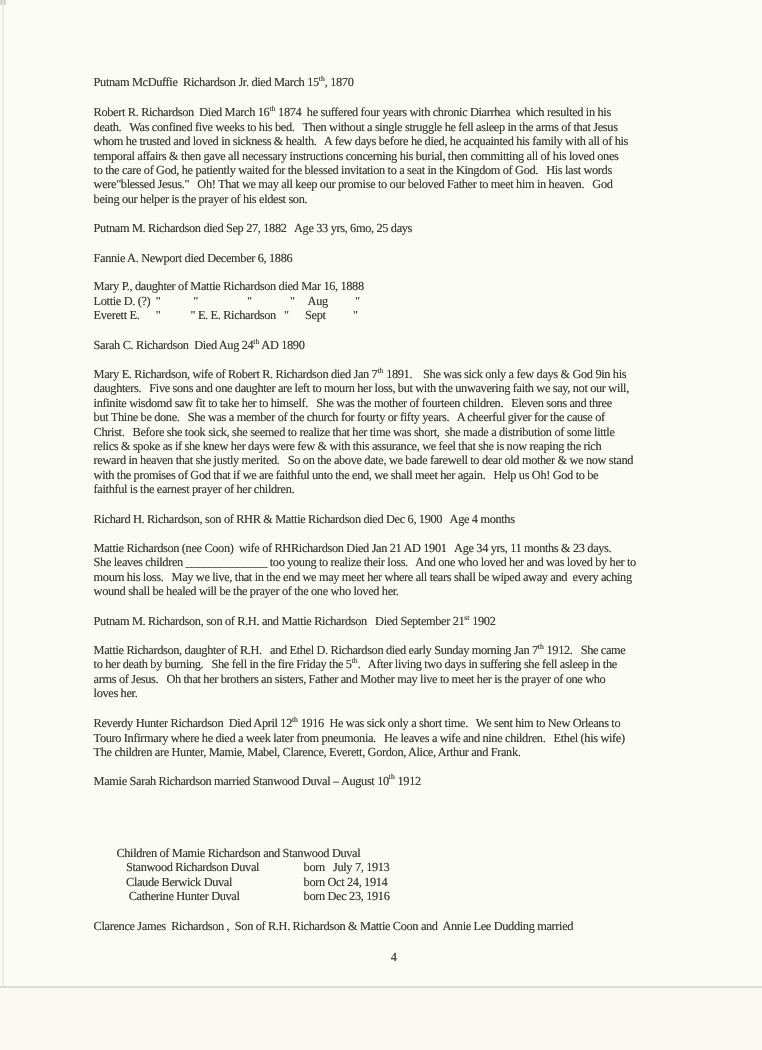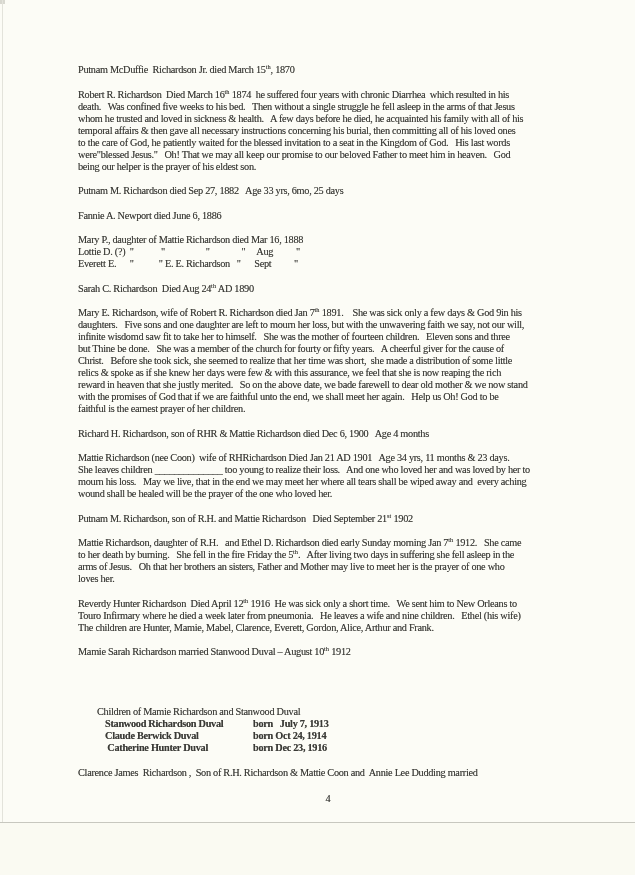--- a/index.html
+++ b/index.html
@@ -18,21 +18,21 @@
   .doc{
     position:absolute;left:78px;top:64px;width:492px;
     color:#3a3a36;
     font-size:10.3px;line-height:12px;letter-spacing:-0.3px;
     text-shadow:0 0 0.5px rgba(58,58,54,0.55);
   }
   .block{margin-bottom:12.5px;}
   .t-line{white-space:pre;}
   sup{font-size:0.62em;vertical-align:super;letter-spacing:normal;line-height:0;}
   .ch-header{margin-left:19px;margin-top:48px;}
-  .ch-row{margin-left:27px;font-weight:bold;}
+  .ch-row{margin-left:27px;}
   .ch-name{display:inline-block;width:148px;white-space:pre;}
   .page-num{text-align:center;margin-top:14px;margin-left:8px;}
 </style>
 </head>
 <body>
 
 <div class="sheet">
   <div class="corner-speck"></div>
   <div class="edge-left"></div>
   <div class="doc">
@@ -46,21 +46,21 @@
           <div class="t-line">whom he trusted and loved in sickness &amp; health.   A few days before he died, he acquainted his family with all of his</div>
           <div class="t-line">temporal affairs &amp; then gave all necessary instructions concerning his burial, then committing all of his loved ones</div>
           <div class="t-line">to the care of God, he patiently waited for the blessed invitation to a seat in the Kingdom of God.   His last words</div>
           <div class="t-line">were"blessed Jesus."   Oh! That we may all keep our promise to our beloved Father to meet him in heaven.   God</div>
           <div class="t-line">being our helper is the prayer of his eldest son.</div>
         </div>
         <div class="block">
           <div class="t-line">Putnam M. Richardson died Sep 27, 1882   Age 33 yrs, 6mo, 25 days</div>
         </div>
         <div class="block">
-          <div class="t-line">Fannie A. Newport died June 6, 1886</div>
+          <div class="t-line">Fannie A. Newport died December 6, 1886</div>
         </div>
         <div class="block">
           <div class="t-line">Mary P., daughter of Mattie Richardson died Mar 16, 1888</div>
           <div class="t-line">Lottie D. (?)  "            "                  "              "     Aug          "</div>
           <div class="t-line">Everett E.      "           " E. E. Richardson   "      Sept          "</div>
         </div>
         <div class="block">
           <div class="t-line">Sarah C. Richardson  Died Aug 24<sup>th</sup> AD 1890</div>
         </div>
         <div class="block">

